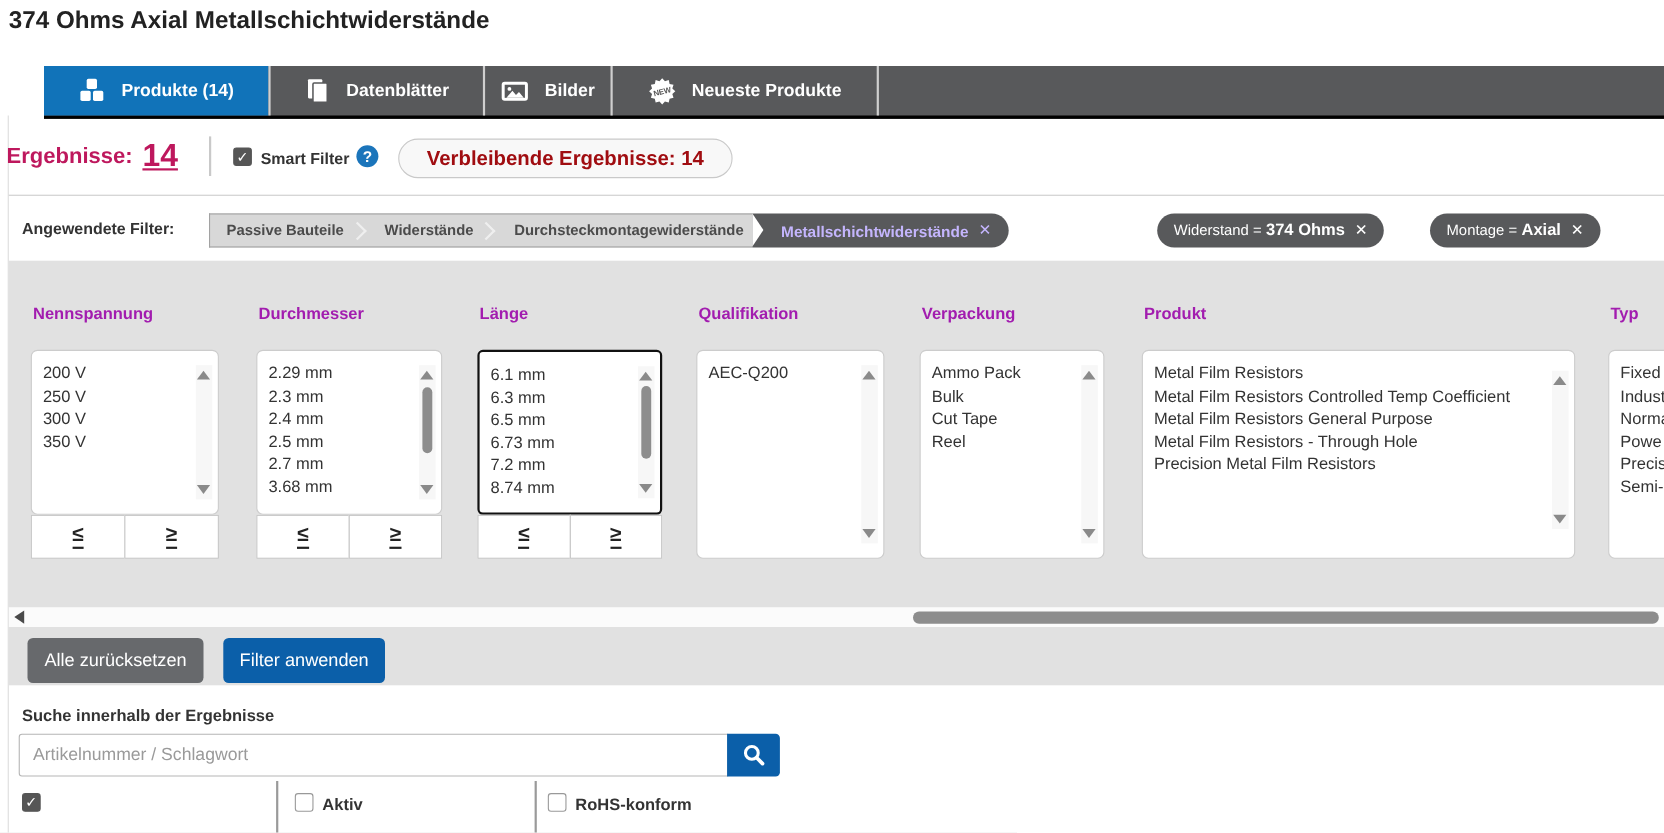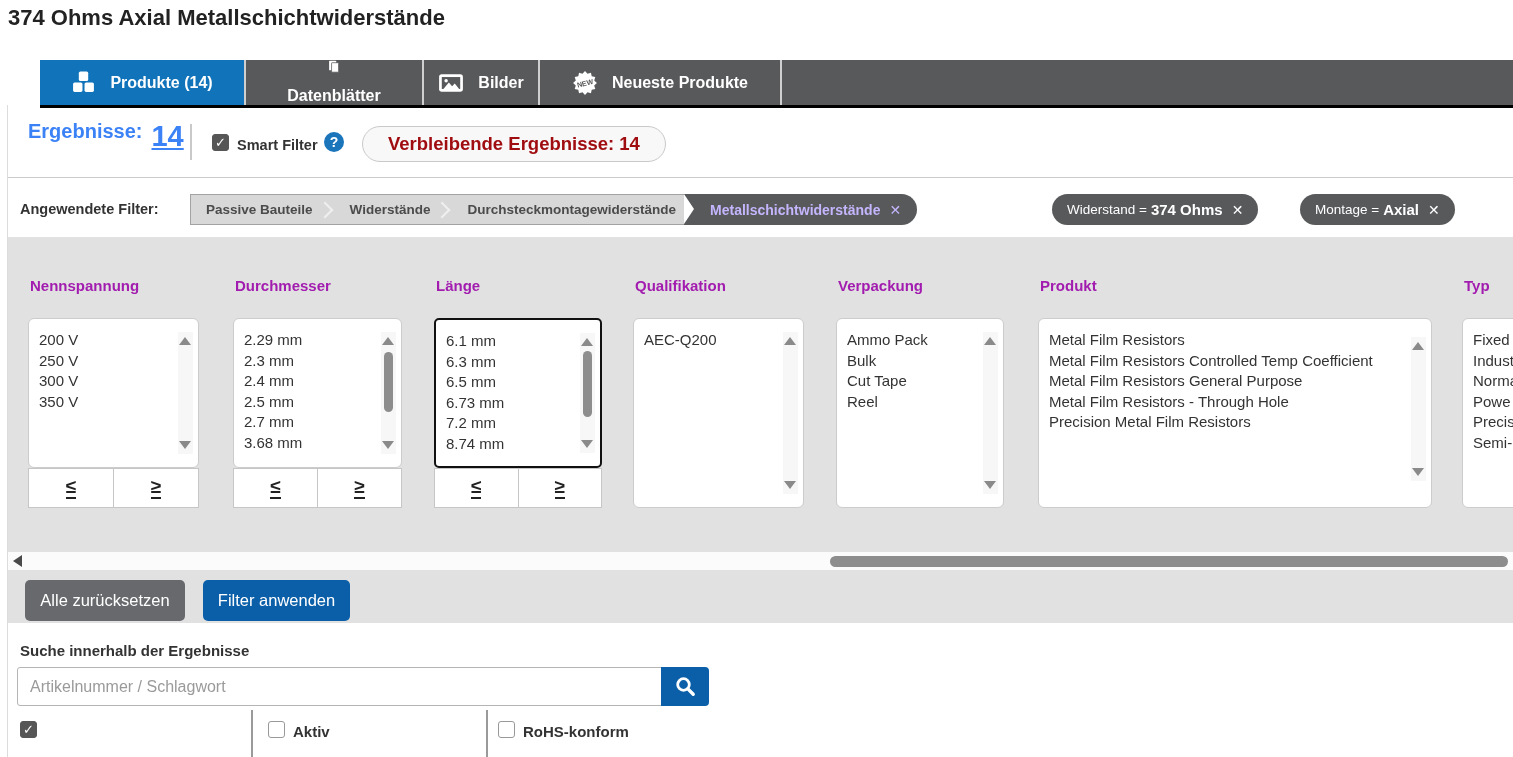--- a/index.html
+++ b/index.html
@@ -17,21 +17,21 @@
   #left-border{left:7px;top:105px;bottom:0;width:1px;background:#dcdcdc;}
 
   
   #tabbar{left:8px;top:60px;right:0;height:45px;background:#58595b;display:flex;border-bottom:3px solid #000000;margin-left:32px;}
   .tab{display:flex;align-items:center;justify-content:center;gap:14px;color:#fff;font-weight:bold;font-size:16px;box-sizing:border-box;cursor:pointer;}
   .tab + .tab, #tab-filler{border-left:2px solid #cfcfcf;}
   .tab.active{background:#1173b9;}
   #tab-filler{flex:1;}
 
   
-  #results-group{left:28px;top:120px;height:44px;display:flex;align-items:flex-start;gap:9px;color:#3b82f6;}
+  #results-group{left:6px;top:120px;height:44px;display:flex;align-items:center;gap:9px;color:#be185d;}
   #results-group .lbl{font-size:20px;font-weight:bold;}
   #results-group .cnt{font-size:29px;font-weight:bold;text-decoration:underline;}
   #results-divider{left:190px;top:124px;width:2px;height:36px;background:#c9c9c9;}
   .cb{width:17px;height:17px;border:1px solid #999;border-radius:3px;background:#fff;box-sizing:border-box;
       color:#fff;font-size:13px;line-height:15px;text-align:center;font-weight:bold;cursor:pointer;}
   .cb.checked{background:#565656;border-color:#565656;}
   #smart-cb{left:212px;top:134px;}
   #smart-label{left:237px;top:137px;font-size:14.5px;font-weight:bold;color:#333;cursor:pointer;}
   #help-icon{left:324px;top:132px;width:20px;height:20px;border-radius:50%;background:#1b75bb;color:#fff;
              font-weight:bold;font-size:14px;line-height:20px;text-align:center;cursor:pointer;}
@@ -107,21 +107,21 @@
 
 <div class="abs" id="tabbar">
   <div class="tab active" style="width:204px;">
     <svg width="25" height="25" viewBox="0 0 24 24">
       <rect x="7.5" y="1.5" width="9" height="9" rx="1.5" fill="#fff"></rect>
       <rect x="2" y="12" width="9" height="9" rx="1.5" fill="#fff"></rect>
       <rect x="13" y="12" width="9" height="9" rx="1.5" fill="#fff"></rect>
     </svg>
     <span>Produkte (14)</span>
   </div>
-  <div class="tab" style="width:178px;flex-direction:column;">
+  <div class="tab" style="width:195px;">
     <svg width="24" height="25" viewBox="0 0 24 24">
       <rect x="3" y="1.5" width="13" height="17.5" rx="1" fill="#fff"></rect>
       <rect x="7.5" y="5" width="13" height="17.5" rx="1" fill="#fff" stroke="#58595b" stroke-width="1.4"></rect>
     </svg>
     <span>Datenblätter</span>
   </div>
   <div class="tab" style="width:116px;">
     <svg width="26" height="22" viewBox="0 0 24 20">
       <rect x="1" y="2" width="22" height="16" rx="2.5" fill="#fff"></rect>
       <rect x="3.5" y="4.5" width="17" height="11" fill="#58595b"></rect>

